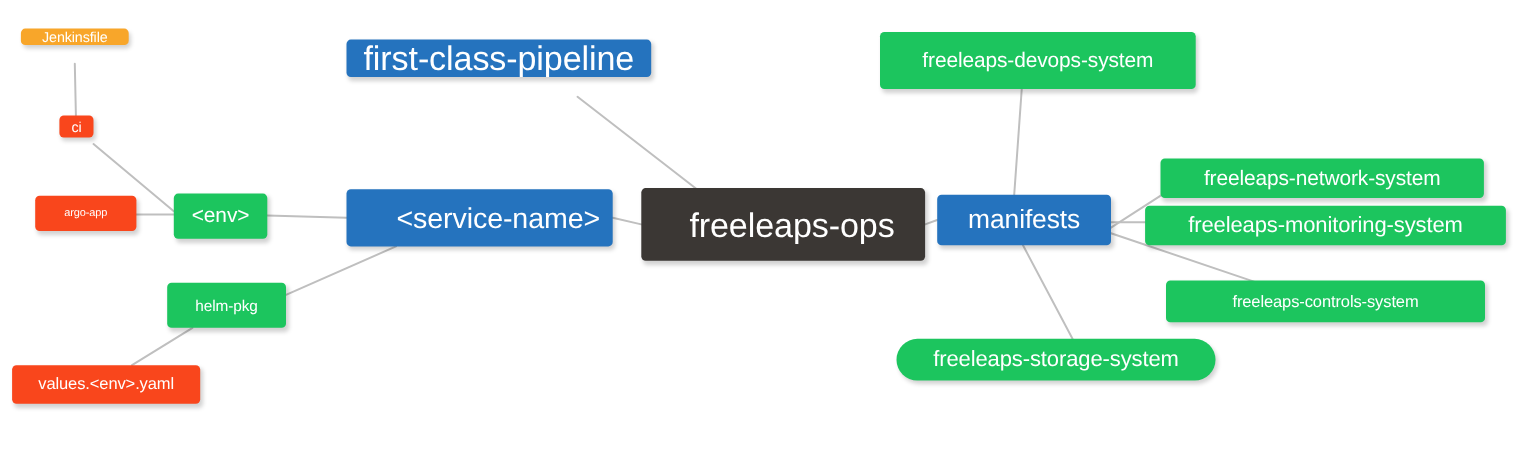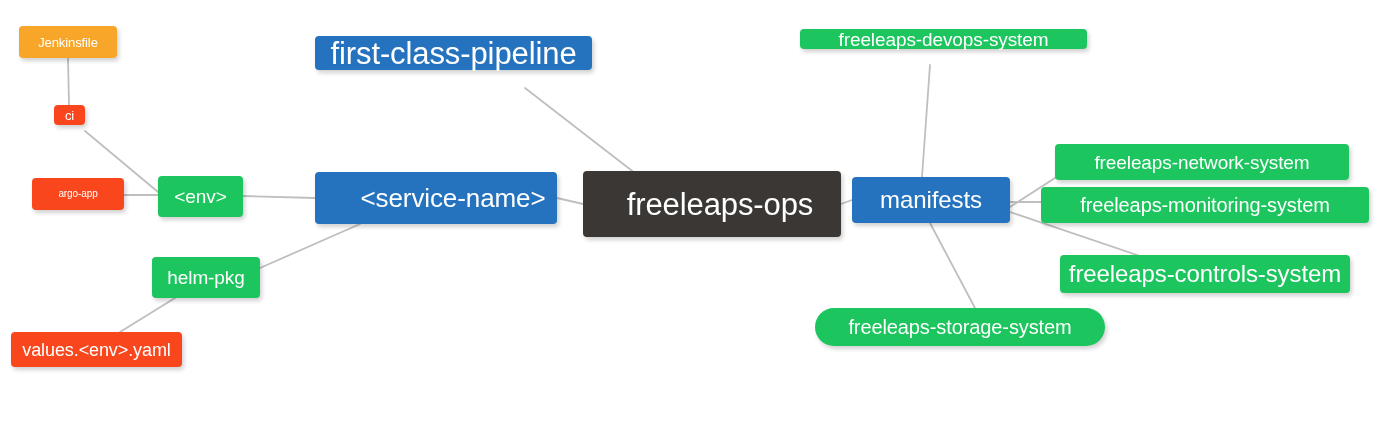--- a/index.html
+++ b/index.html
@@ -57,59 +57,59 @@
       <path d="M 158 195 L 124 195" stroke="#bfbfbf" stroke-width="1.8" fill="none" stroke-linecap="round"></path>
       <path d="M 69 105 L 68 58" stroke="#bfbfbf" stroke-width="1.8" fill="none" stroke-linecap="round"></path>
       <path d="M 175 298 L 120 332" stroke="#bfbfbf" stroke-width="1.8" fill="none" stroke-linecap="round"></path>
       <path d="M 922 177 L 930 65" stroke="#bfbfbf" stroke-width="1.8" fill="none" stroke-linecap="round"></path>
       <path d="M 1010 207 L 1100 149" stroke="#bfbfbf" stroke-width="1.8" fill="none" stroke-linecap="round"></path>
       <path d="M 1010 202 L 1050 202" stroke="#bfbfbf" stroke-width="1.8" fill="none" stroke-linecap="round"></path>
       <path d="M 1010 212 L 1140 256" stroke="#bfbfbf" stroke-width="1.8" fill="none" stroke-linecap="round"></path>
       <path d="M 930 223 L 975 308" stroke="#bfbfbf" stroke-width="1.8" fill="none" stroke-linecap="round"></path>
     </svg>
   <div id="node-layer">
-      <div class="node" style="left: 19px; top: 26px; width: 98px; height: 32px; background: rgb(248, 166, 42); font-size: 13px; color: rgb(255, 255, 255);">
+      <div class="node" style="left: 19px; top: 26px; width: 98px; height: 15px; background: rgb(248, 166, 42); font-size: 13px; color: rgb(255, 255, 255);">
         <span class="node-label">Jenkinsfile</span>
       </div>
       <div class="node" style="left: 54px; top: 105px; width: 31px; height: 20px; background: rgb(249, 70, 28); font-size: 13px; color: rgb(255, 255, 255);">
         <span class="node-label">ci</span>
       </div>
       <div class="node" style="left: 32px; top: 178px; width: 92px; height: 32px; background: rgb(249, 70, 28); font-size: 10px; color: rgb(255, 255, 255);">
         <span class="node-label">argo-app</span>
       </div>
       <div class="node" style="left: 158px; top: 176px; width: 85px; height: 41px; background: rgb(28, 197, 94); font-size: 19px; color: rgb(255, 255, 255);">
         <span class="node-label">&lt;env&gt;</span>
       </div>
-      <div class="node" style="left: 152px; top: 257px; width: 108px; height: 41px; background: rgb(28, 197, 94); font-size: 19px; color: rgb(255, 255, 255);">
+      <div class="node" style="left: 152px; top: 257px; width: 108px; height: 41px; background: rgb(28, 197, 94); font-size: 14px; color: rgb(255, 255, 255);">
         <span class="node-label">helm-pkg</span>
       </div>
-      <div class="node" style="left: 11px; top: 332px; width: 171px; height: 35px; background: rgb(249, 70, 28); font-size: 18px; color: rgb(255, 255, 255);">
+      <div class="node" style="left: 11px; top: 332px; width: 171px; height: 35px; background: rgb(249, 70, 28); font-size: 15px; color: rgb(255, 255, 255);">
         <span class="node-label">values.&lt;env&gt;.yaml</span>
       </div>
       <div class="node" style="left: 315px; top: 36px; width: 277px; height: 34px; background: rgb(37, 115, 190); font-size: 31px; color: rgb(255, 255, 255);">
         <span class="node-label">first-class-pipeline</span>
       </div>
       <div class="node" style="left: 315px; top: 172px; width: 242px; height: 52px; background: rgb(37, 115, 190); font-size: 26px; color: rgb(255, 255, 255); padding-left: 34px;">
         <span class="node-label">&lt;service-name&gt;</span>
       </div>
       <div class="node" style="left: 583px; top: 171px; width: 258px; height: 66px; background: rgb(59, 55, 52); font-size: 31px; color: rgb(255, 255, 255); padding-left: 16px;">
         <span class="node-label">freeleaps-ops</span>
       </div>
       <div class="node" style="left: 852px; top: 177px; width: 158px; height: 46px; background: rgb(37, 115, 190); font-size: 24px; color: rgb(255, 255, 255);">
         <span class="node-label">manifests</span>
       </div>
-      <div class="node" style="left: 800px; top: 29px; width: 287px; height: 20px; background: rgb(28, 197, 94); font-size: 19px; color: rgb(255, 255, 255);">
+      <div class="node" style="left: 800px; top: 29px; width: 287px; height: 52px; background: rgb(28, 197, 94); font-size: 19px; color: rgb(255, 255, 255);">
         <span class="node-label">freeleaps-devops-system</span>
       </div>
       <div class="node" style="left: 1055px; top: 113px; width: 294px; height: 36px; background: rgb(28, 197, 94); font-size: 19px; color: rgb(255, 255, 255); margin-top: 31px;">
         <span class="node-label">freeleaps-network-system</span>
       </div>
       <div class="node" style="left: 1041px; top: 187px; width: 328px; height: 36px; background: rgb(28, 197, 94); font-size: 20px; color: rgb(255, 255, 255);">
         <span class="node-label">freeleaps-monitoring-system</span>
       </div>
-      <div class="node" style="left: 1060px; top: 255px; width: 290px; height: 38px; background: rgb(28, 197, 94); font-size: 24px; color: rgb(255, 255, 255);">
+      <div class="node" style="left: 1060px; top: 255px; width: 290px; height: 38px; background: rgb(28, 197, 94); font-size: 15px; color: rgb(255, 255, 255);">
         <span class="node-label">freeleaps-controls-system</span>
       </div>
       <div class="node" style="left: 815px; top: 308px; width: 290px; height: 38px; background: rgb(28, 197, 94); font-size: 20px; color: rgb(255, 255, 255); border-radius: 19px;">
         <span class="node-label">freeleaps-storage-system</span>
       </div>
     </div>
 </div>
 
 </body></html>

